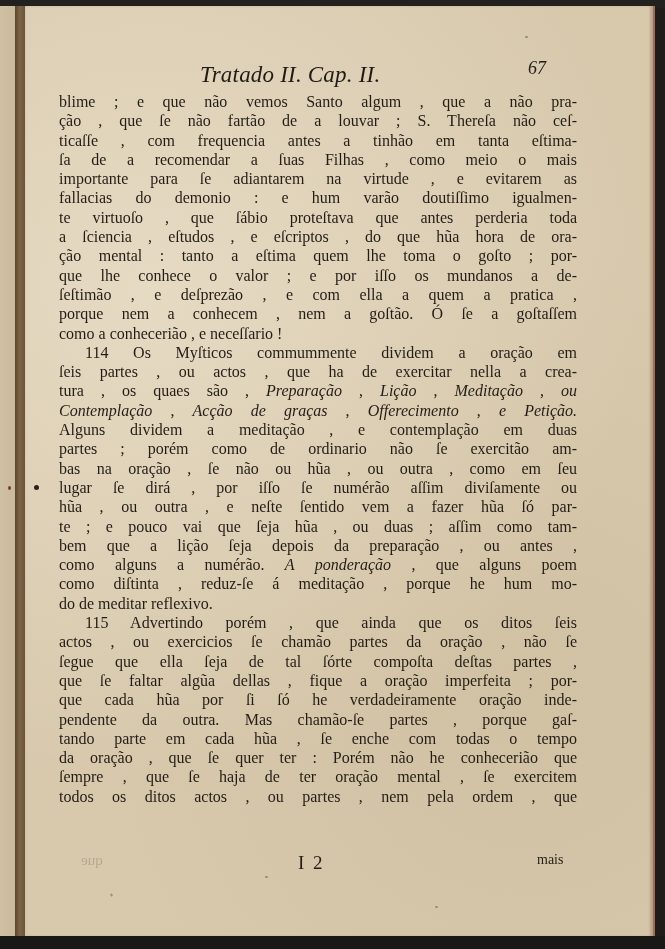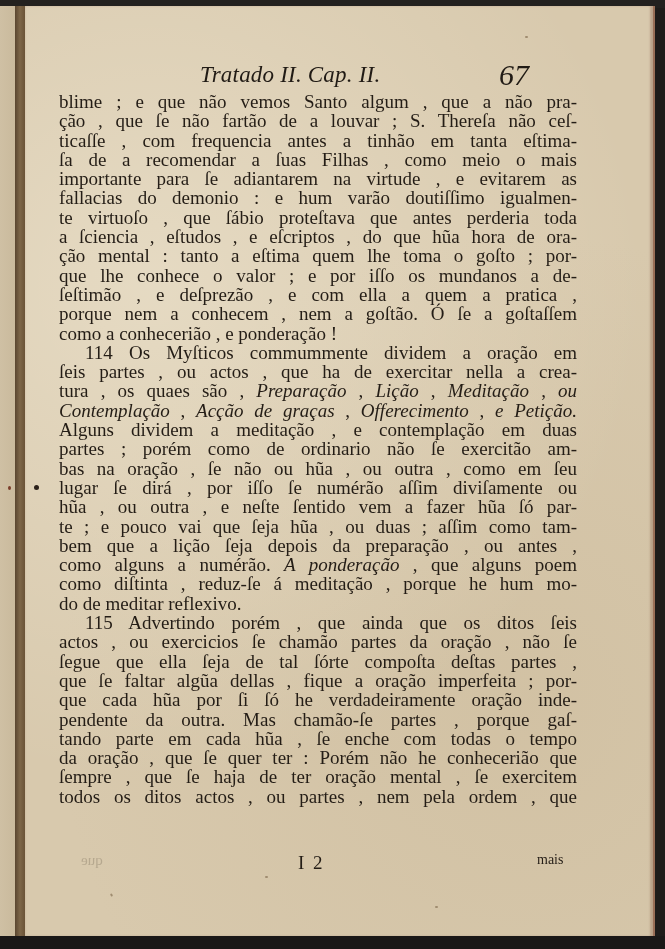--- a/index.html
+++ b/index.html
@@ -35,28 +35,28 @@
     background: #1a1817;
   }
   .running-head {
     position: absolute; left: 0; top: 56px; width: 512px; height: 30px;
   }
   .running-title {
     position: absolute; left: 175px; top: 0;
     font-style: italic; font-size: 23px; color: #211b15; letter-spacing: 0.2px;
   }
   .page-number {
-    position: absolute; left: 474px; top: -4px;
-    font-style: italic; font-size: 30px; color: #211b15;
+    position: absolute; left: 503px; top: -4px;
+    font-style: italic; font-size: 18px; color: #211b15;
   }
   .text-block {
     position: absolute; left: 34px; top: 86px; width: 518px;
   }
   .line {
-    font-size: 19px; line-height: 19.3px; height: 19.3px;
+    font-size: 16px; line-height: 19.3px; height: 19.3px;
     color: #241d16; white-space: nowrap;
     text-align: justify; text-align-last: justify;
   }
   .line.last { text-align-last: left; }
   .line.indent { padding-left: 26px; }
   .line em { font-style: italic; }
   .sig {
     position: absolute; left: 273px; top: 846px;
     font-size: 19px; color: #241d16; letter-spacing: 2px;
   }
@@ -95,21 +95,21 @@
       <div class="line">ticaſſe , com frequencia antes a tinhão em tanta eſtima-</div>
       <div class="line">ſa de a recomendar a ſuas Filhas , como meio o mais</div>
       <div class="line">importante para ſe adiantarem na virtude , e evitarem as</div>
       <div class="line">fallacias do demonio : e hum varão doutiſſimo igualmen-</div>
       <div class="line">te virtuoſo , que ſábio proteſtava que antes perderia toda</div>
       <div class="line">a ſciencia , eſtudos , e eſcriptos , do que hũa hora de ora-</div>
       <div class="line">ção mental : tanto a eſtima quem lhe toma o goſto ; por-</div>
       <div class="line">que lhe conhece o valor ; e por iſſo os mundanos a de-</div>
       <div class="line">ſeſtimão , e deſprezão , e com ella a quem a pratica ,</div>
       <div class="line">porque nem a conhecem , nem a goſtão. Ó ſe a goſtaſſem</div>
-      <div class="line last">como a conhecerião , e ponderação !</div>
+      <div class="line last">como a conhecerião , e neceſſario !</div>
       <div class="line indent">114 Os Myſticos commummente dividem a oração em</div>
       <div class="line">ſeis partes , ou actos , que ha de exercitar nella a crea-</div>
       <div class="line">tura , os quaes são , <em>Preparação</em> , <em>Lição</em> , <em>Meditação</em> , <em>ou</em></div>
       <div class="line"><em>Contemplação</em> , <em>Acção de graças</em> , <em>Offerecimento</em> , <em>e Petição.</em></div>
       <div class="line">Alguns dividem a meditação , e contemplação em duas</div>
       <div class="line">partes ; porém como de ordinario não ſe exercitão am-</div>
       <div class="line">bas na oração , ſe não ou hũa , ou outra , como em ſeu</div>
       <div class="line">lugar ſe dirá , por iſſo ſe numérão aſſim diviſamente ou</div>
       <div class="line">hũa , ou outra , e neſte ſentido vem a fazer hũa ſó par-</div>
       <div class="line">te ; e pouco vai que ſeja hũa , ou duas ; aſſim como tam-</div>

